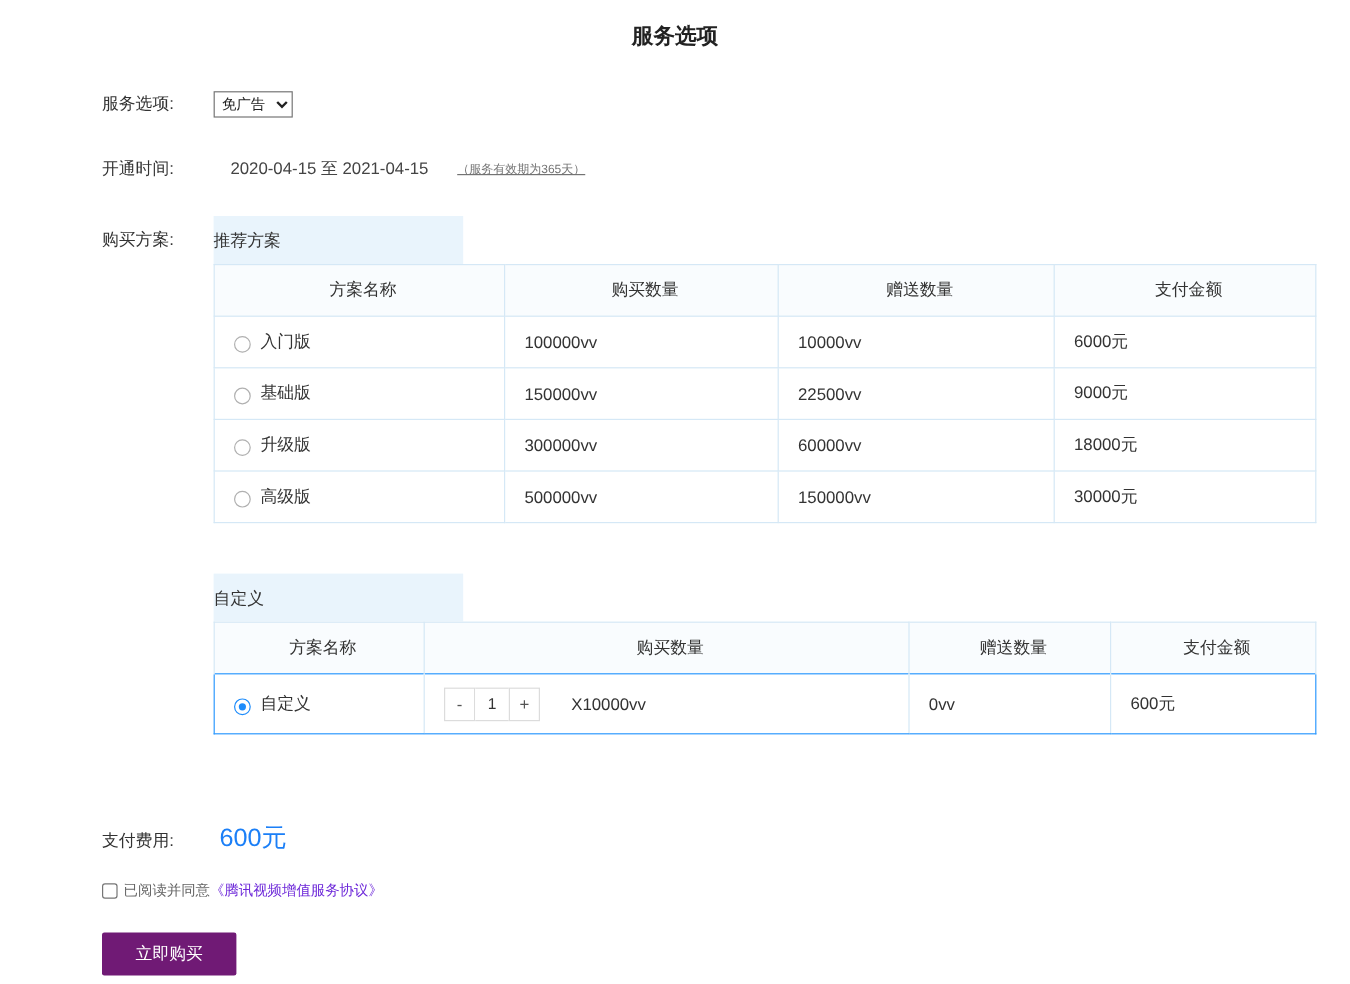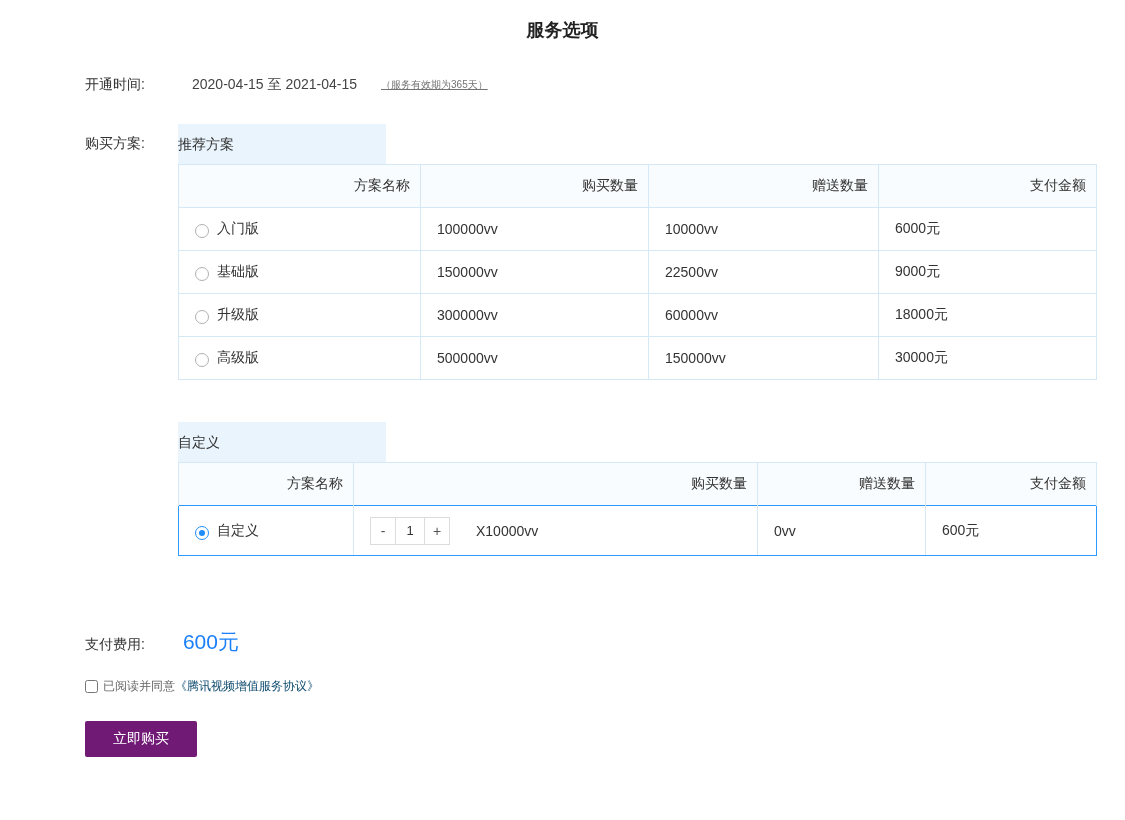--- a/index.html
+++ b/index.html
@@ -43,21 +43,21 @@
     text-align: left; font-size: 14px; color: #333;
     background: #e9f4fc;
   }
 
   table.plan-table {
     width: 918px; table-layout: fixed;
     border-collapse: collapse; background: #fff;
     font-size: 14px; color: #333;
   }
   table.plan-table th {
-    background: #f9fcfe; font-weight: normal; text-align: right;
+    background: #f9fcfe; font-weight: normal; text-align: center;
     height: 43px; padding: 0 10px 0 16px;
     border: 1px solid #d5e8f6;
   }
   table.plan-table td {
     height: 43px; padding: 0 10px 0 16px;
     border: 1px solid #d5e8f6; background: #fff;
   }
 
   
   table.custom-table th { border-bottom: none; }
@@ -97,39 +97,45 @@
   .qty-unit { margin-left: 26px; font-size: 14px; color: #333; }
 
   .payment-row { margin-top: 72px; display: flex; align-items: baseline; gap: 28px; }
   .payment-label { font-size: 14px; color: #333; }
   .payment-amount { font-size: 21px; color: #1b7ff7; margin-left: 10px; }
 
   .agreement-row { margin-top: 22px; display: flex; align-items: center; font-size: 12px; color: #666; }
   .agreement-row input[type="checkbox"] {
     width: 13px; height: 13px; margin: 0 5px 0 0; accent-color: #1e8cfb;
   }
-  .agreement-link { color: #0c4a6e; text-decoration: none; font-size: 12px; }
+  .agreement-link { color: #6d28d9; text-decoration: none; font-size: 12px; }
 
   .buy-button {
     margin-top: 26px; width: 112px; height: 36px;
     background: #701a75; color: #fff; font-size: 14px;
     border: none; border-radius: 2px; cursor: pointer;
     font-family: "Liberation Sans", "DejaVu Sans", sans-serif;
   }
 </style>
 </head>
 <body>
 
 <div class="page">
 
   <h1 class="page-title">服务选项</h1>
 
   <div class="content">
 
     
+    <div class="form-row service-row">
+      <span class="row-label">服务选项:</span>
+      <select class="service-select">
+        <option>免广告</option>
+      </select>
+    </div>
 
     
     <div class="form-row time-row">
       <span class="row-label">开通时间:</span>
       <span class="time-range">2020-04-15 至 2021-04-15</span>
       <span class="time-note">（服务有效期为365天）</span>
     </div>
 
     
     <div class="plan-section">

